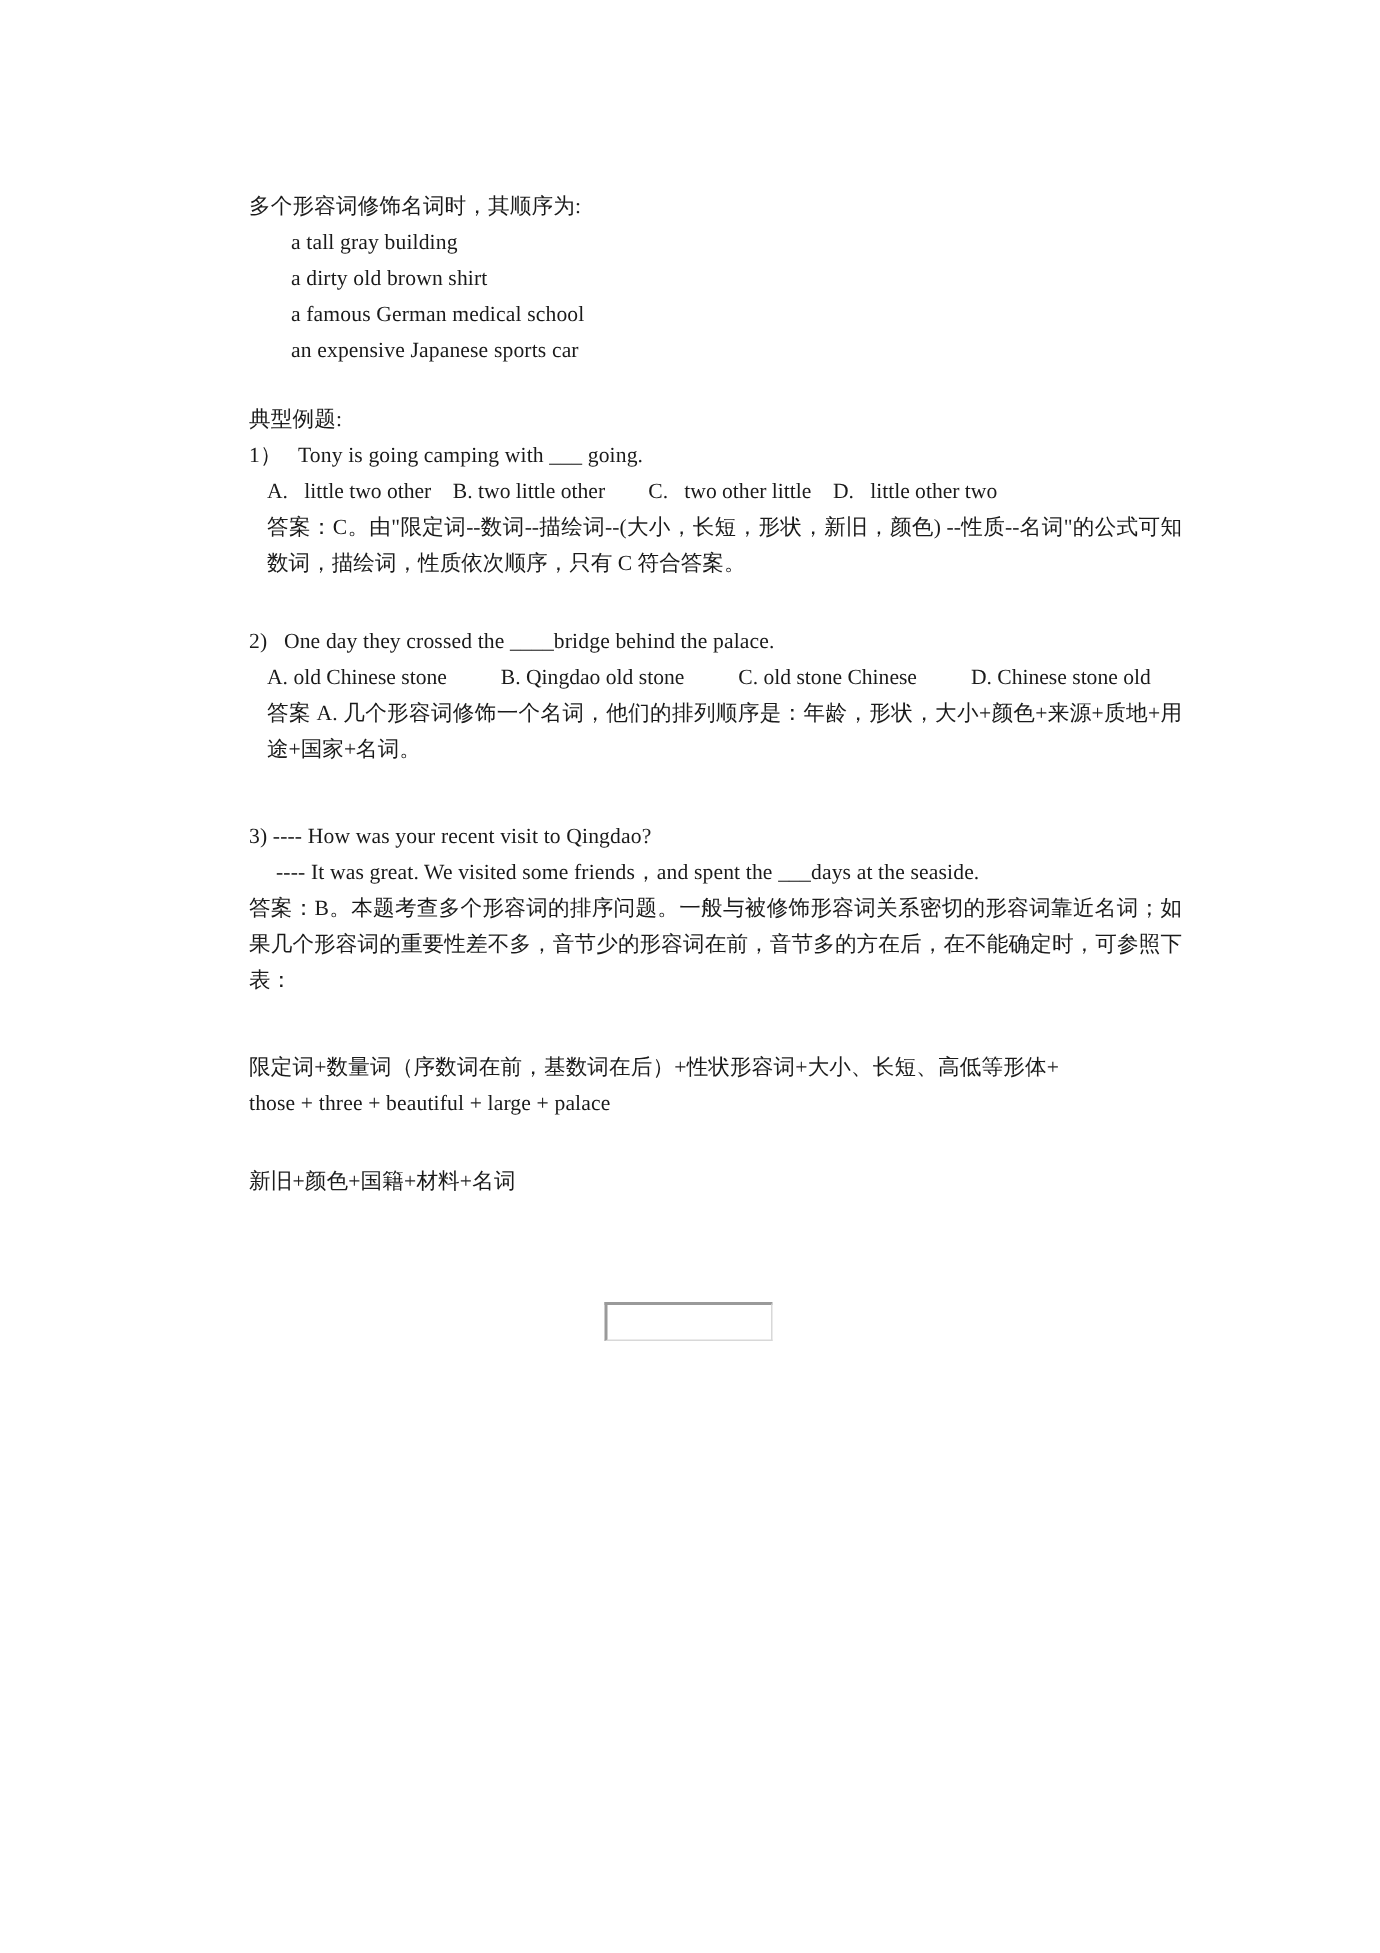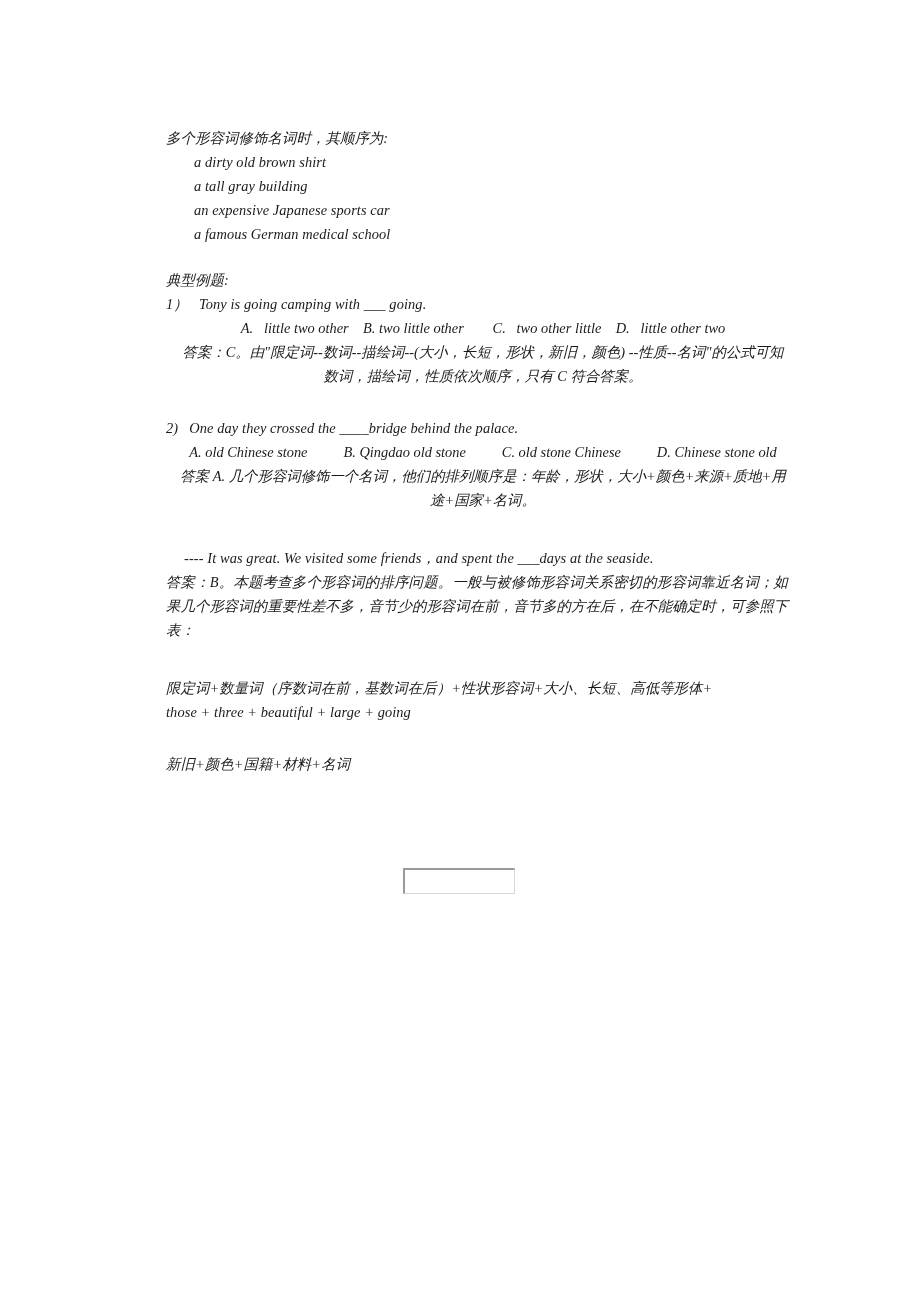--- a/index.html
+++ b/index.html
@@ -22,41 +22,39 @@
     width: 920px;
     height: 1302px;
     background: #ffffff;
     overflow: hidden;
   }
   .content {
     position: absolute;
     left: 166px;
     top: 126px;
     width: 622px;
-    font-style: italic;
   }
   .line {
     font-size: 14.4px;
     line-height: 24px;
     white-space: pre-wrap;
     letter-spacing: 0.1px;
   }
   .para {
     font-size: 14.4px;
     line-height: 24px;
     text-align: justify;
     text-justify: inter-ideograph;
     white-space: normal;
   }
   .indent-ex {
     padding-left: 28px;
   }
   .indent-1 {
     padding-left: 12px;
-    text-align: center;
   }
   .indent-2 {
     padding-left: 18px;
   }
   .gap-md { height: 22px; }
   .gap-lg { height: 28px; }
   .gap-xl { height: 34px; }
 
   .opts {
     font-size: 14.4px;
@@ -83,24 +81,24 @@
 </style>
 </head>
 <body>
 
 <div class="page">
 
   <div class="content">
 
     <div class="line">多个形容词修饰名词时，其顺序为:</div>
 
+    <div class="line indent-ex">a tall gray building</div>
     <div class="line indent-ex">a dirty old brown shirt</div>
-    <div class="line indent-ex">a tall gray building</div>
+    <div class="line indent-ex">a famous German medical school</div>
     <div class="line indent-ex">an expensive Japanese sports car</div>
-    <div class="line indent-ex">a famous German medical school</div>
 
     <div class="gap-md"></div>
 
     <div class="line">典型例题:</div>
 
     <div class="line"><span>1）</span><span style="white-space:pre">   </span><span>Tony is going camping with ___ going.</span></div>
 
     <div class="opts indent-1">A.   little two other    B. two little other        C.   two other little    D.   little other two</div>
 
     <div class="para indent-1">答案：C。由"限定词--数词--描绘词--(大小，长短，形状，新旧，颜色) --性质--名词"的公式可知数词，描绘词，性质依次顺序，只有 C 符合答案。</div>
@@ -108,30 +106,31 @@
     <div class="gap-lg"></div>
 
     <div class="line"><span>2)</span><span style="white-space:pre">   </span><span>One day they crossed the ____bridge behind the palace.</span></div>
 
     <div class="opts indent-1">A. old Chinese stone          B. Qingdao old stone          C. old stone Chinese          D. Chinese stone old</div>
 
     <div class="para indent-1">答案 A. 几个形容词修饰一个名词，他们的排列顺序是：年龄，形状，大小+颜色+来源+质地+用途+国家+名词。</div>
 
     <div class="gap-xl"></div>
 
+    <div class="line"><span>3)</span><span style="white-space:pre"> </span><span>---- How was your recent visit to Qingdao?</span></div>
 
     <div class="line indent-2">---- It was great. We visited some friends，and spent the ___days at the seaside.</div>
 
 
     <div class="para">答案：B。本题考查多个形容词的排序问题。一般与被修饰形容词关系密切的形容词靠近名词；如果几个形容词的重要性差不多，音节少的形容词在前，音节多的方在后，在不能确定时，可参照下表：</div>
 
     <div class="gap-xl"></div>
 
     <div class="line">限定词+数量词（序数词在前，基数词在后）+性状形容词+大小、长短、高低等形体+</div>
-    <div class="line">those + three + beautiful + large + going</div>
+    <div class="line">those + three + beautiful + large + palace</div>
 
     <div class="gap-lg"></div>
 
     <div class="line">新旧+颜色+国籍+材料+名词</div>
 
   </div>
 
   <div class="box-wrap">
     <div class="empty-box"></div>
   </div>

